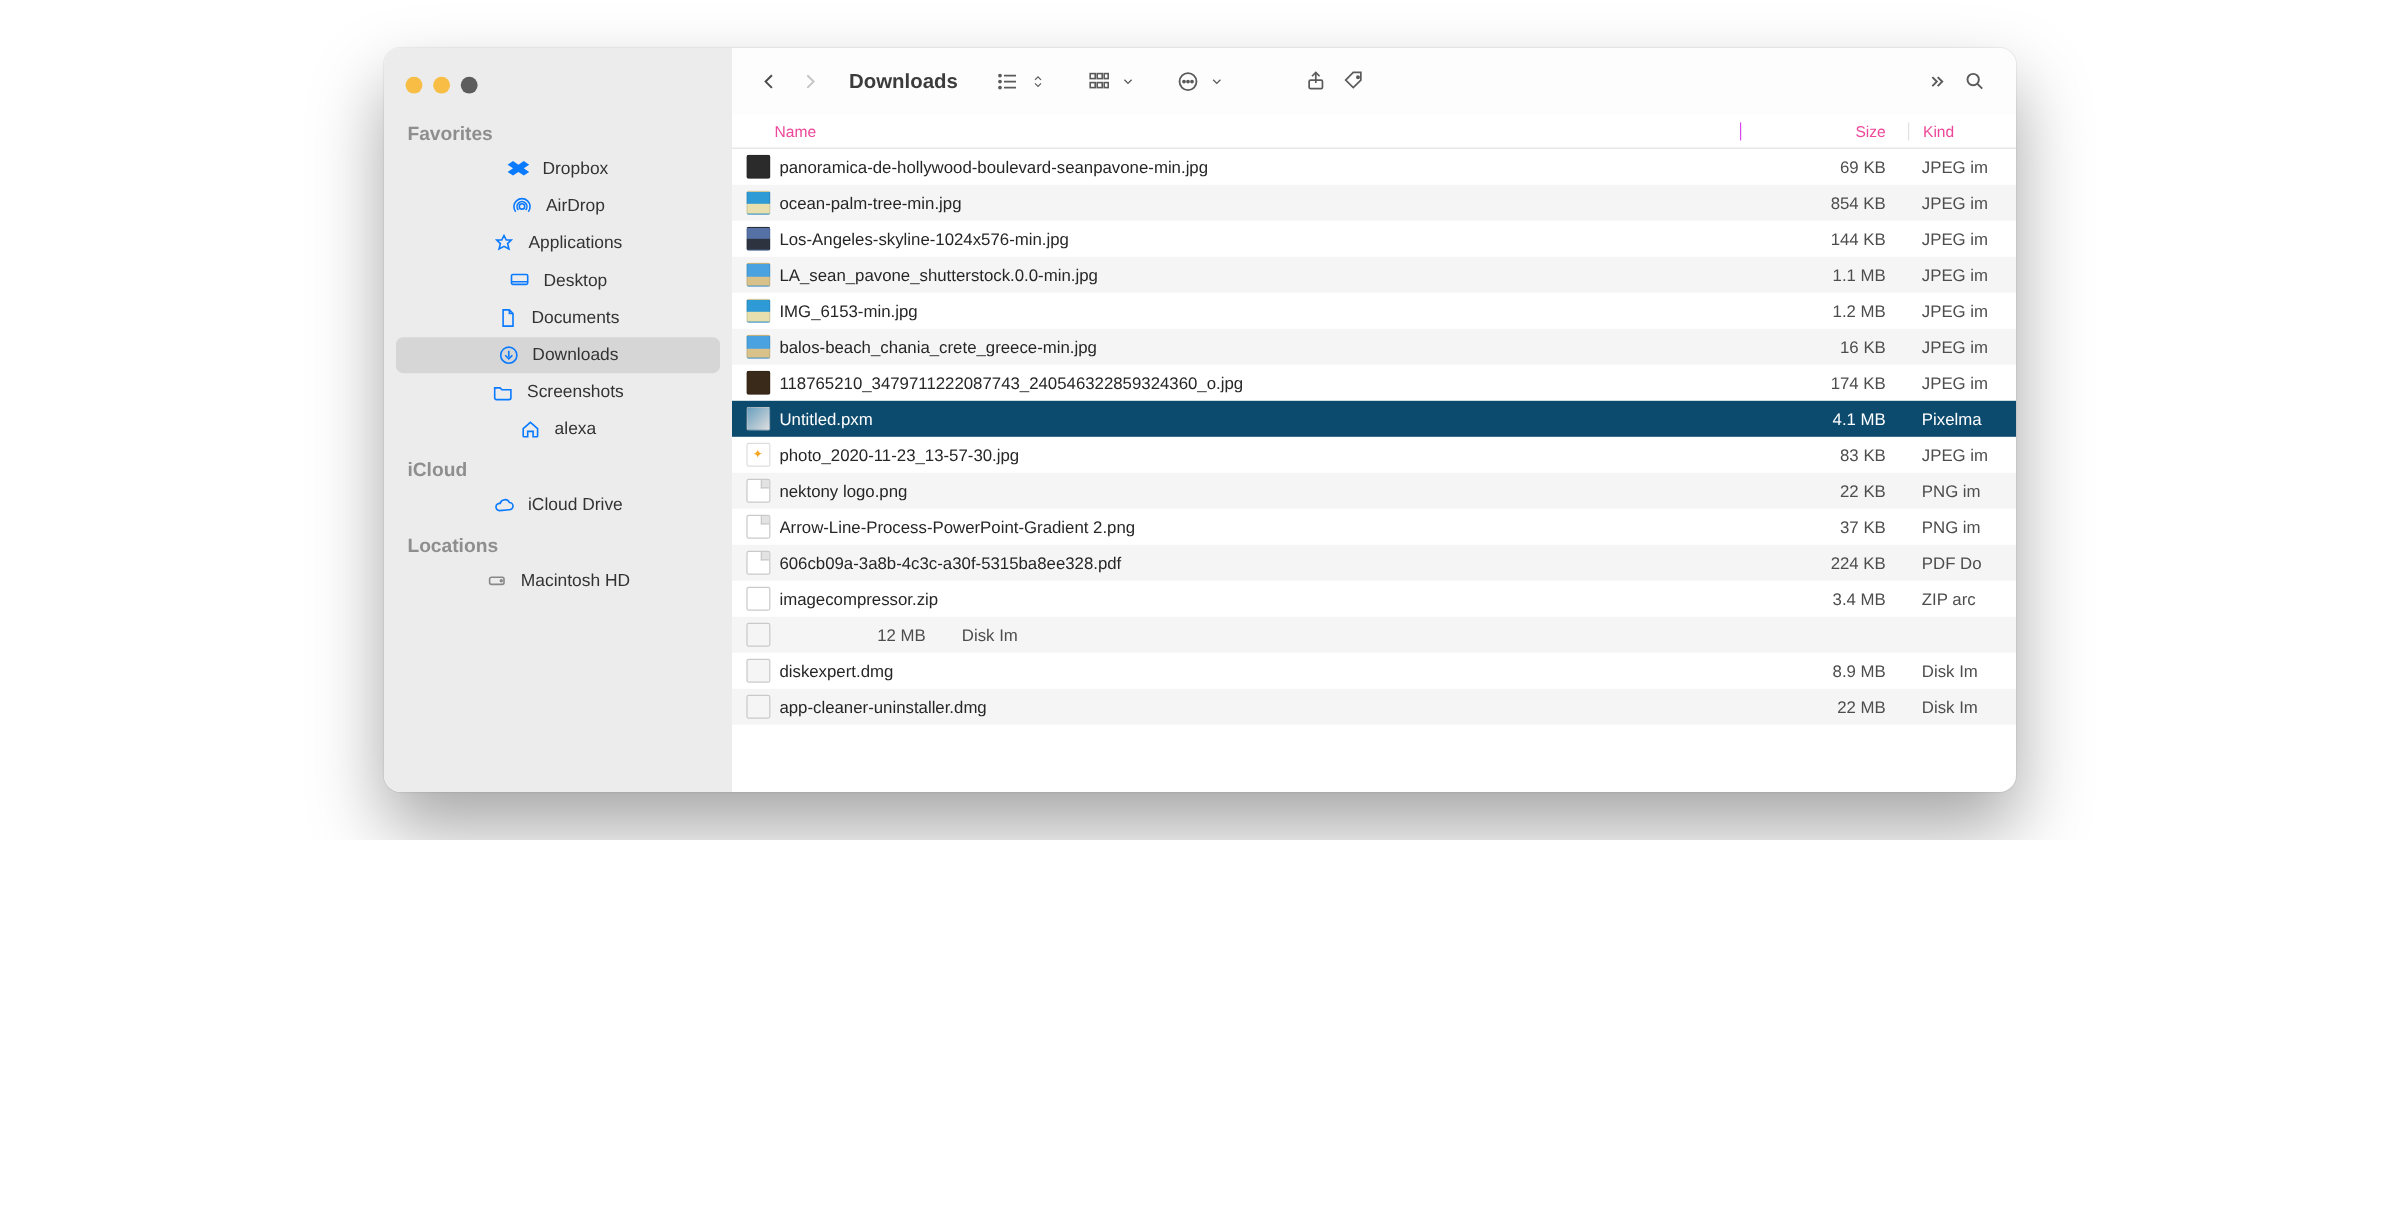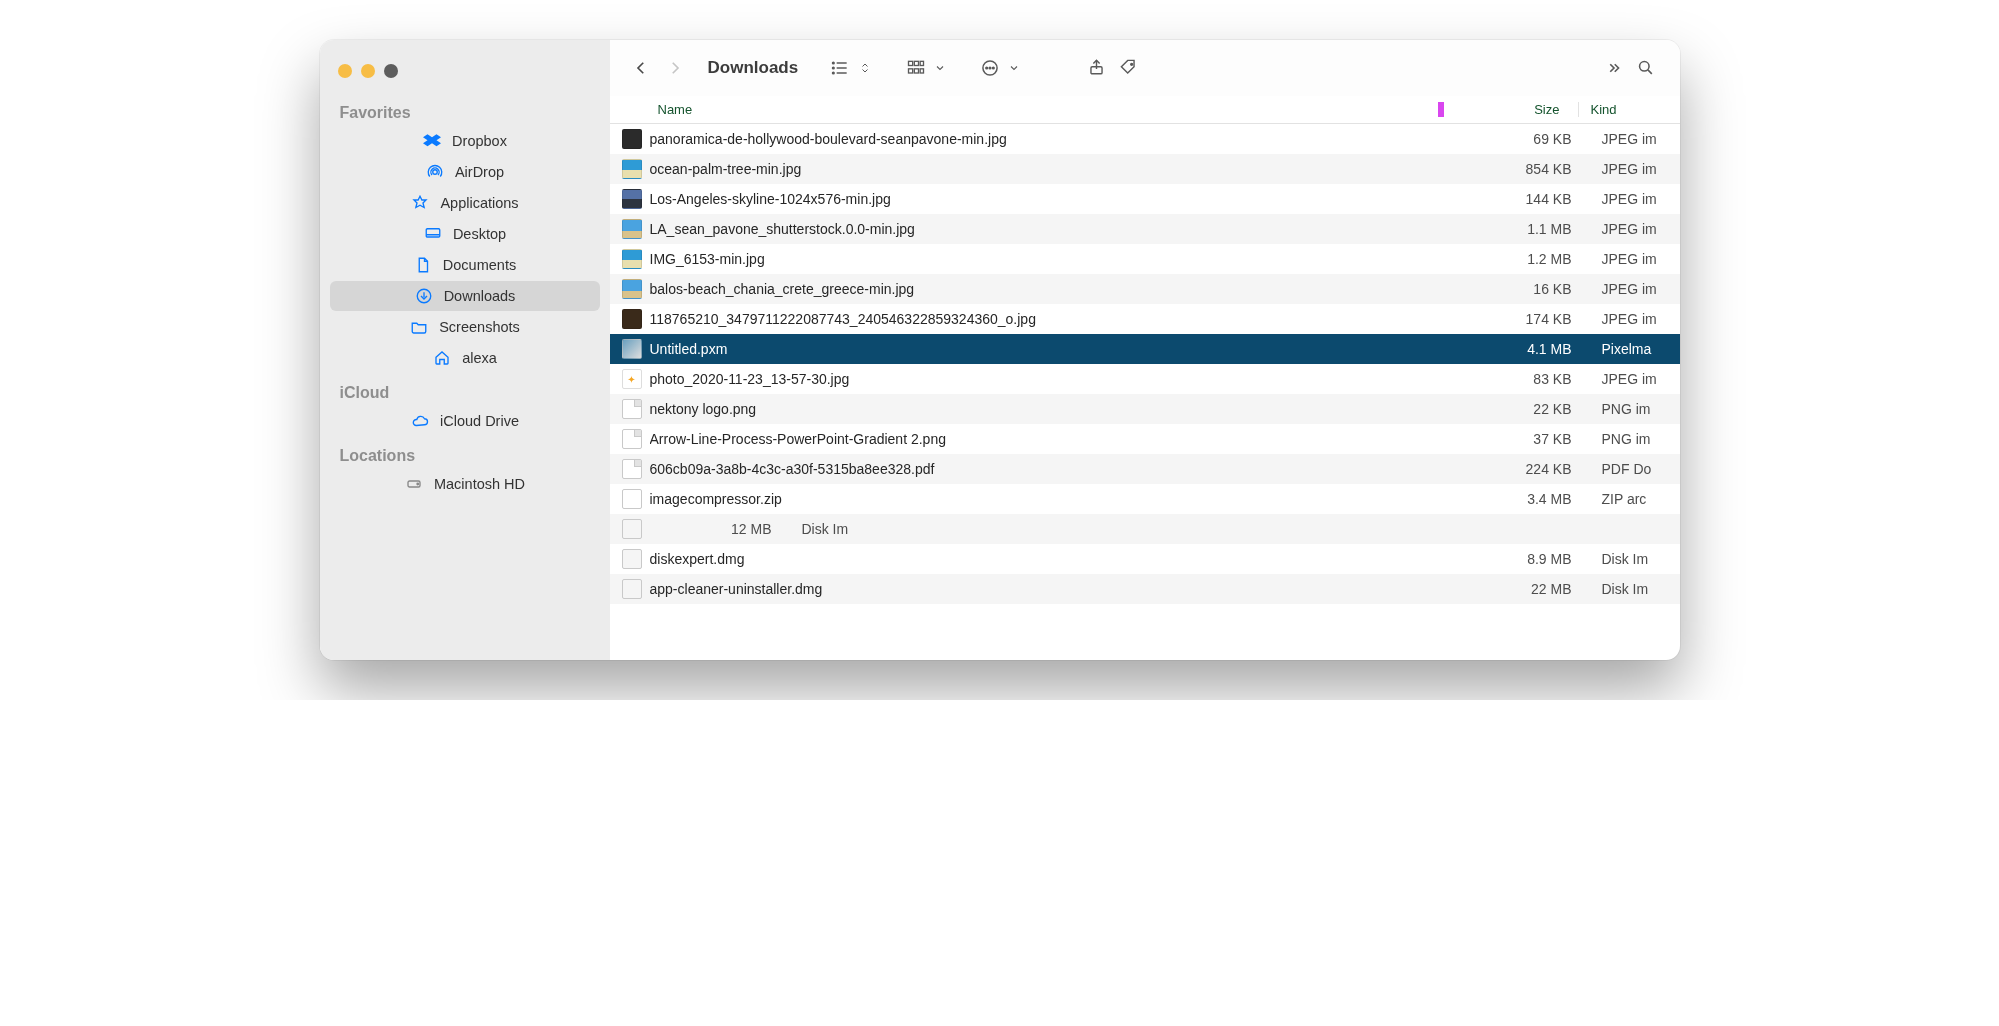--- a/index.html
+++ b/index.html
@@ -96,27 +96,27 @@
     color: #3c3c3c;
     margin-left: 12px;
     margin-right: auto;
   }
   .tb-group { display: flex; align-items: center; gap: 0px; margin-left: 18px; color: #5a5a5a; }
   .tb-btn { width: 32px; height: 32px; display:flex; align-items:center; justify-content:center; }
   
   .col-header {
     display: flex;
     font-size: 13px;
-    color: #14532d;
+    color: #ec4899;
     border-bottom: 1px solid #e2e2e2;
-    padding: 6px 12px;
+    padding: 6px 0;
     background:#fff;
   }
   .col-name { flex: 1; padding-left: 36px; }
-  .col-size { width: 140px; text-align:right; padding-right: 18px; border-left:6px solid #d946ef; padding-left:10px;}
+  .col-size { width: 140px; text-align:right; padding-right: 18px; border-left:1px solid #d946ef; padding-left:10px;}
   .col-kind { width: 90px; padding-left: 12px; border-left:1px solid #e2e2e2; overflow:hidden; white-space:nowrap;}
   
   .rows { flex:1; overflow:hidden; }
   .row {
     display: flex;
     align-items: center;
     font-size: 14px;
     height: 30px;
     color: #262626;
   }

